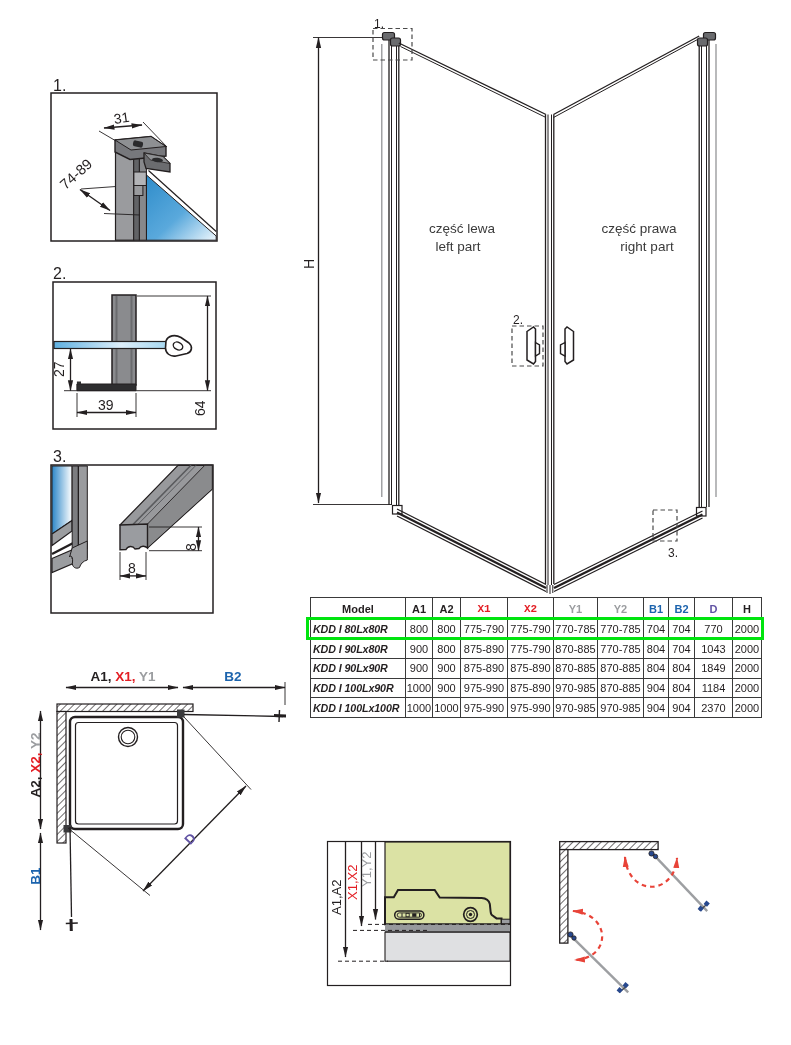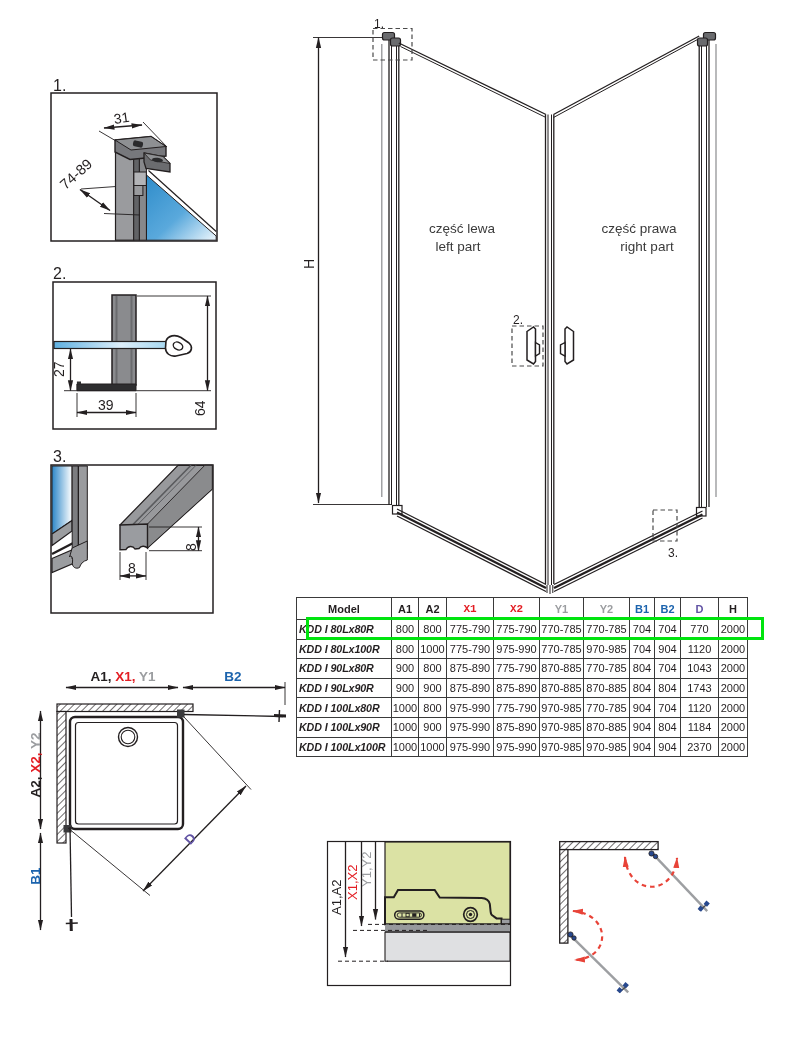--- a/index.html
+++ b/index.html
@@ -1,19 +1,19 @@
 <!DOCTYPE html>
 <html><head>
 <meta charset="utf-8">
 <style>
   html,body{margin:0;padding:0;background:#ffffff;}
   #page{position:relative;width:791px;height:1045px;background:#fff;overflow:hidden;
         font-family:"Liberation Sans",sans-serif;}
   svg text{font-family:"Liberation Sans",sans-serif;}
-  #spec-table{position:absolute;left:296px;top:597px;border-collapse:collapse;table-layout:fixed;width:451px;}
+  #spec-table{position:absolute;left:310px;top:597px;border-collapse:collapse;table-layout:fixed;width:451px;}
   #spec-table td,#spec-table th{border:1px solid #3a3a3a;text-align:center;vertical-align:middle;
         font-size:11px;padding:0;color:#231f20;overflow:hidden;white-space:nowrap;}
   #spec-table th{font-weight:bold;height:21px;}
   #spec-table td{height:18.6px;}
   #spec-table td.m{font-weight:bold;font-style:italic;text-align:left;padding-left:2px;font-size:10.7px;letter-spacing:-0.1px;}
   #spec-table .red{color:#e31e24;font-family:Liberation Mono, monospace;} #spec-table .gray{color:#9b9da0;}
   #spec-table .blue{color:#1b63ad;} #spec-table .purple{color:#6153a4;}
   #green-row{position:absolute;left:306px;top:617px;width:452px;height:17px;
         border:3px solid #00e40e;background:transparent;z-index:5;}
 </style>
@@ -428,33 +428,20 @@
           <td>775-790</td>
           <td>775-790</td>
           <td>770-785</td>
           <td>770-785</td>
           <td>704</td>
           <td>704</td>
           <td>770</td>
           <td>2000</td>
         </tr>
 <tr>
-          <td class="m">KDD I 80Lx100R</td>
-          <td>800</td>
-          <td>1000</td>
-          <td>775-790</td>
-          <td>975-990</td>
-          <td>770-785</td>
-          <td>970-985</td>
-          <td>704</td>
-          <td>904</td>
-          <td>1120</td>
-          <td>2000</td>
-        </tr>
-<tr>
           <td class="m">KDD I 90Lx80R</td>
           <td>900</td>
           <td>800</td>
           <td>875-890</td>
           <td>775-790</td>
           <td>870-885</td>
           <td>770-785</td>
           <td>804</td>
           <td>704</td>
           <td>1043</td>
@@ -463,34 +450,21 @@
 <tr>
           <td class="m">KDD I 90Lx90R</td>
           <td>900</td>
           <td>900</td>
           <td>875-890</td>
           <td>875-890</td>
           <td>870-885</td>
           <td>870-885</td>
           <td>804</td>
           <td>804</td>
-          <td>1743</td>
-          <td>2000</td>
-        </tr>
-<tr>
-          <td class="m">KDD I 100Lx80R</td>
-          <td>1000</td>
-          <td>800</td>
-          <td>975-990</td>
-          <td>775-790</td>
-          <td>970-985</td>
-          <td>770-785</td>
-          <td>904</td>
-          <td>704</td>
-          <td>1120</td>
+          <td>1849</td>
           <td>2000</td>
         </tr>
 <tr>
           <td class="m">KDD I 100Lx90R</td>
           <td>1000</td>
           <td>900</td>
           <td>975-990</td>
           <td>875-890</td>
           <td>970-985</td>
           <td>870-885</td>

